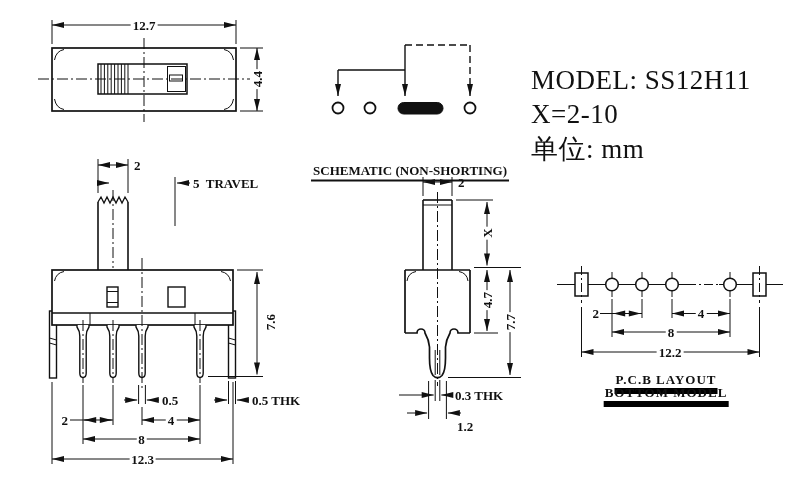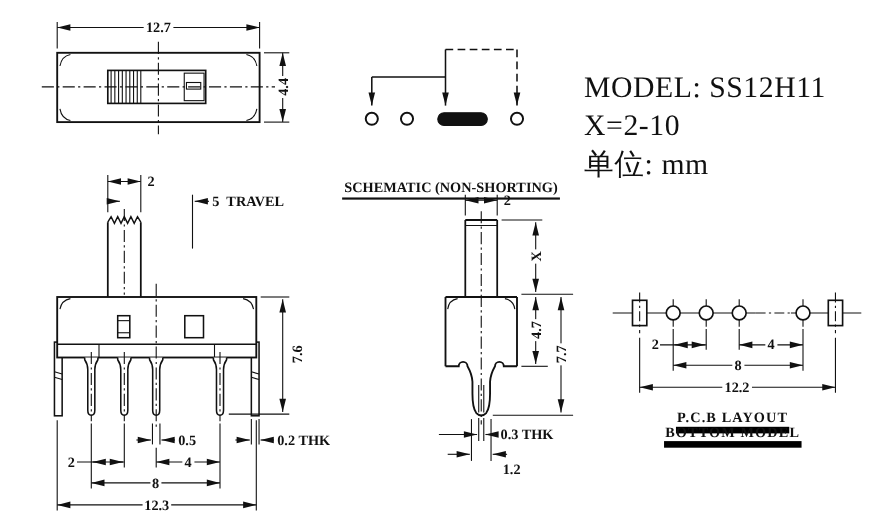--- a/index.html
+++ b/index.html
@@ -243,21 +243,21 @@
 <div class="lbl c title" style="left:410px;top:136px;transform:translate(-50%,-50%);margin-top:36px;">SCHEMATIC (NON-SHORTING)</div>
 
 <div class="lbl l model" style="left:531px;top:80px;">MODEL: SS12H11</div>
 <div class="lbl l model" style="left:531px;top:114px;">X=2-10</div>
 <div class="lbl l model" style="left:531px;top:149px;">单位: mm</div>
 
 <div class="lbl l" style="left:134px;top:165px;">2</div>
 <div class="lbl l" style="left:193px;top:183px;">5  TRAVEL</div>
 <div class="lbl rot" style="left:270px;top:322px;">7.6</div>
 <div class="lbl l" style="left:162px;top:400px;">0.5</div>
-<div class="lbl l" style="left:252px;top:400px;">0.2 THK</div>
+<div class="lbl l" style="left:252px;top:400px;">0.5 THK</div>
 <div class="lbl r" style="left:68px;top:420px;">2</div>
 <div class="lbl c bg" style="left:171px;top:420px;">4</div>
 <div class="lbl c bg" style="left:141.5px;top:439px;">8</div>
 <div class="lbl c bg" style="left:142.5px;top:459px;">12.3</div>
 
 <div class="lbl l" style="left:458px;top:182px;">2</div>
 <div class="lbl rot bg" style="left:487px;top:233px;">X</div>
 <div class="lbl rot bg" style="left:487px;top:300px;">4.7</div>
 <div class="lbl rot bg" style="left:510px;top:322px;">7.7</div>
 <div class="lbl l" style="left:455px;top:395px;">0.3 THK</div>

